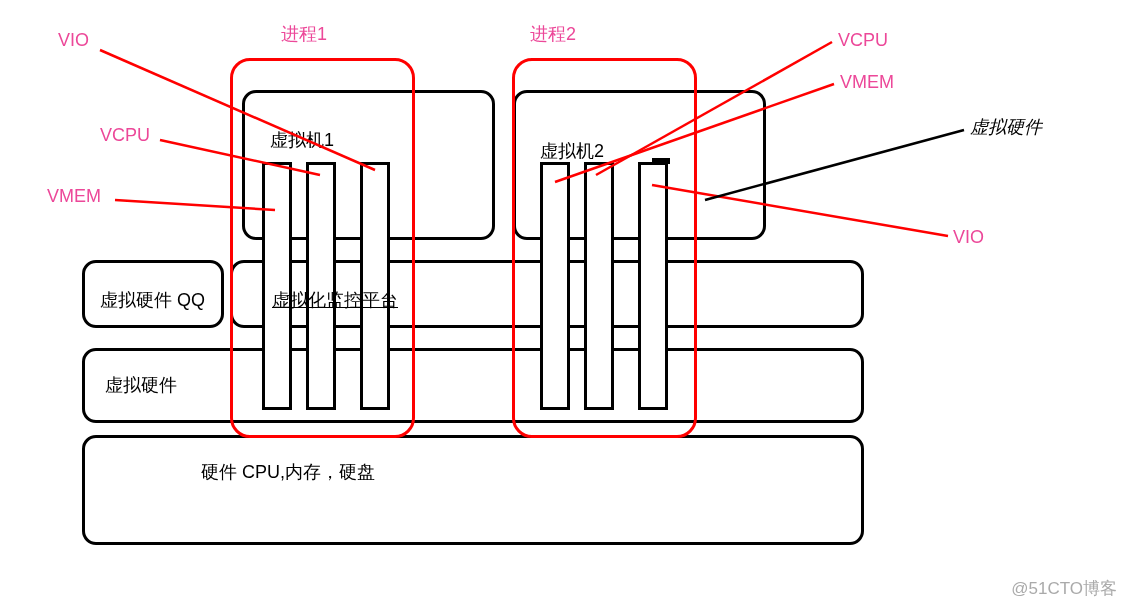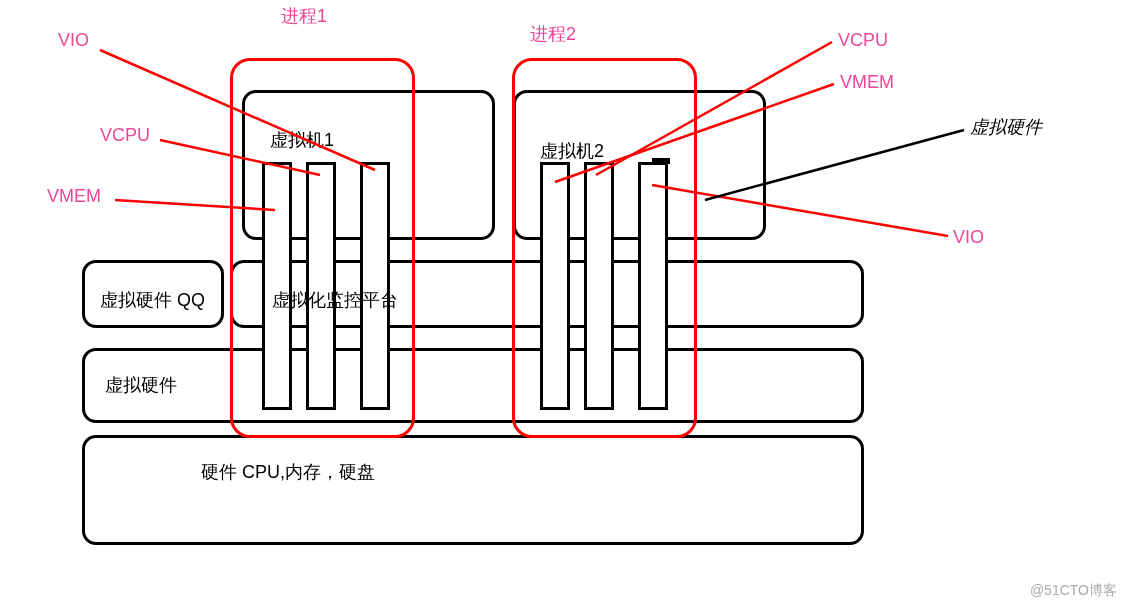--- a/index.html
+++ b/index.html
@@ -51,35 +51,35 @@
     top: 0;
     width: 1125px;
     height: 604px;
     pointer-events: none;
     z-index: 60;
   }
   .watermark {
     position: absolute;
     right: 8px;
     bottom: 4px;
-    font-size: 14px;
+    font-size: 17px;
     color: #aaaaaa;
   }
 </style>
 </head>
 <body>
 
 <div class="box" style="left:82px; top:435px; width:782px; height:110px;"></div>
 <div class="label" style="left:175px; top:460px;margin-left:26px;">硬件    CPU,内存，硬盘</div>
 
 <div class="box" style="left:82px; top:348px; width:782px; height:75px;"></div>
 <div class="label" style="left:105px; top:373px;">虚拟硬件</div>
 
 <div class="box" style="left:230px; top:260px; width:634px; height:68px;"></div>
-<div class="label" style="left:272px; top:288px; z-index:70;">虚拟化监控平台</div>
+<div class="label" style="left:272px; top:288px; z-index:70;text-decoration:underline;">虚拟化监控平台</div>
 
 <div class="box" style="left:82px; top:260px; width:142px; height:68px;"></div>
 <div class="label" style="left:100px; top:288px;">虚拟硬件 QQ</div>
 
 <div class="box" style="left:242px; top:90px; width:253px; height:150px;"></div>
 <div class="label" style="left:270px; top:128px;">虚拟机1</div>
 
 <div class="box" style="left:513px; top:90px; width:253px; height:150px;"></div>
 <div class="label" style="left:540px; top:139px;">虚拟机2</div>
 
@@ -93,21 +93,21 @@
 <div class="thread-bar" style="left:584px; top:162px; width:30px; height:248px; z-index:40;"></div>
 <div class="thread-bar" style="left:638px; top:162px; width:30px; height:248px; z-index:40;"></div>
 
 <div class="process-outline" style="left:230px; top:58px; width:185px; height:380px;"></div>
 <div class="process-outline" style="left:512px; top:58px; width:185px; height:380px;"></div>
 
 <div class="red-label" style="left:58px; top:30px;">VIO</div>
 <div class="red-label" style="left:100px; top:125px;">VCPU</div>
 <div class="red-label" style="left:47px; top:186px;">VMEM</div>
 
-<div class="red-label" style="left:281px; top:4px;text-align:right;">进程1</div>
+<div class="red-label" style="left:281px; top:22px;text-align:right;">进程1</div>
 <div class="red-label" style="left:530px; top:22px;">进程2</div>
 
 <div class="red-label" style="left:838px; top:30px;">VCPU</div>
 <div class="red-label" style="left:840px; top:72px;">VMEM</div>
 <div class="label" style="left:970px; top:115px;font-style:italic;">虚拟硬件</div>
 <div class="red-label" style="left:953px; top:227px;">VIO</div>
 
 <svg class="overlay" viewBox="0 0 1125 604">
 
   <line x1="100" y1="50" x2="375" y2="170" stroke="#ff0000" stroke-width="2.5"></line>

